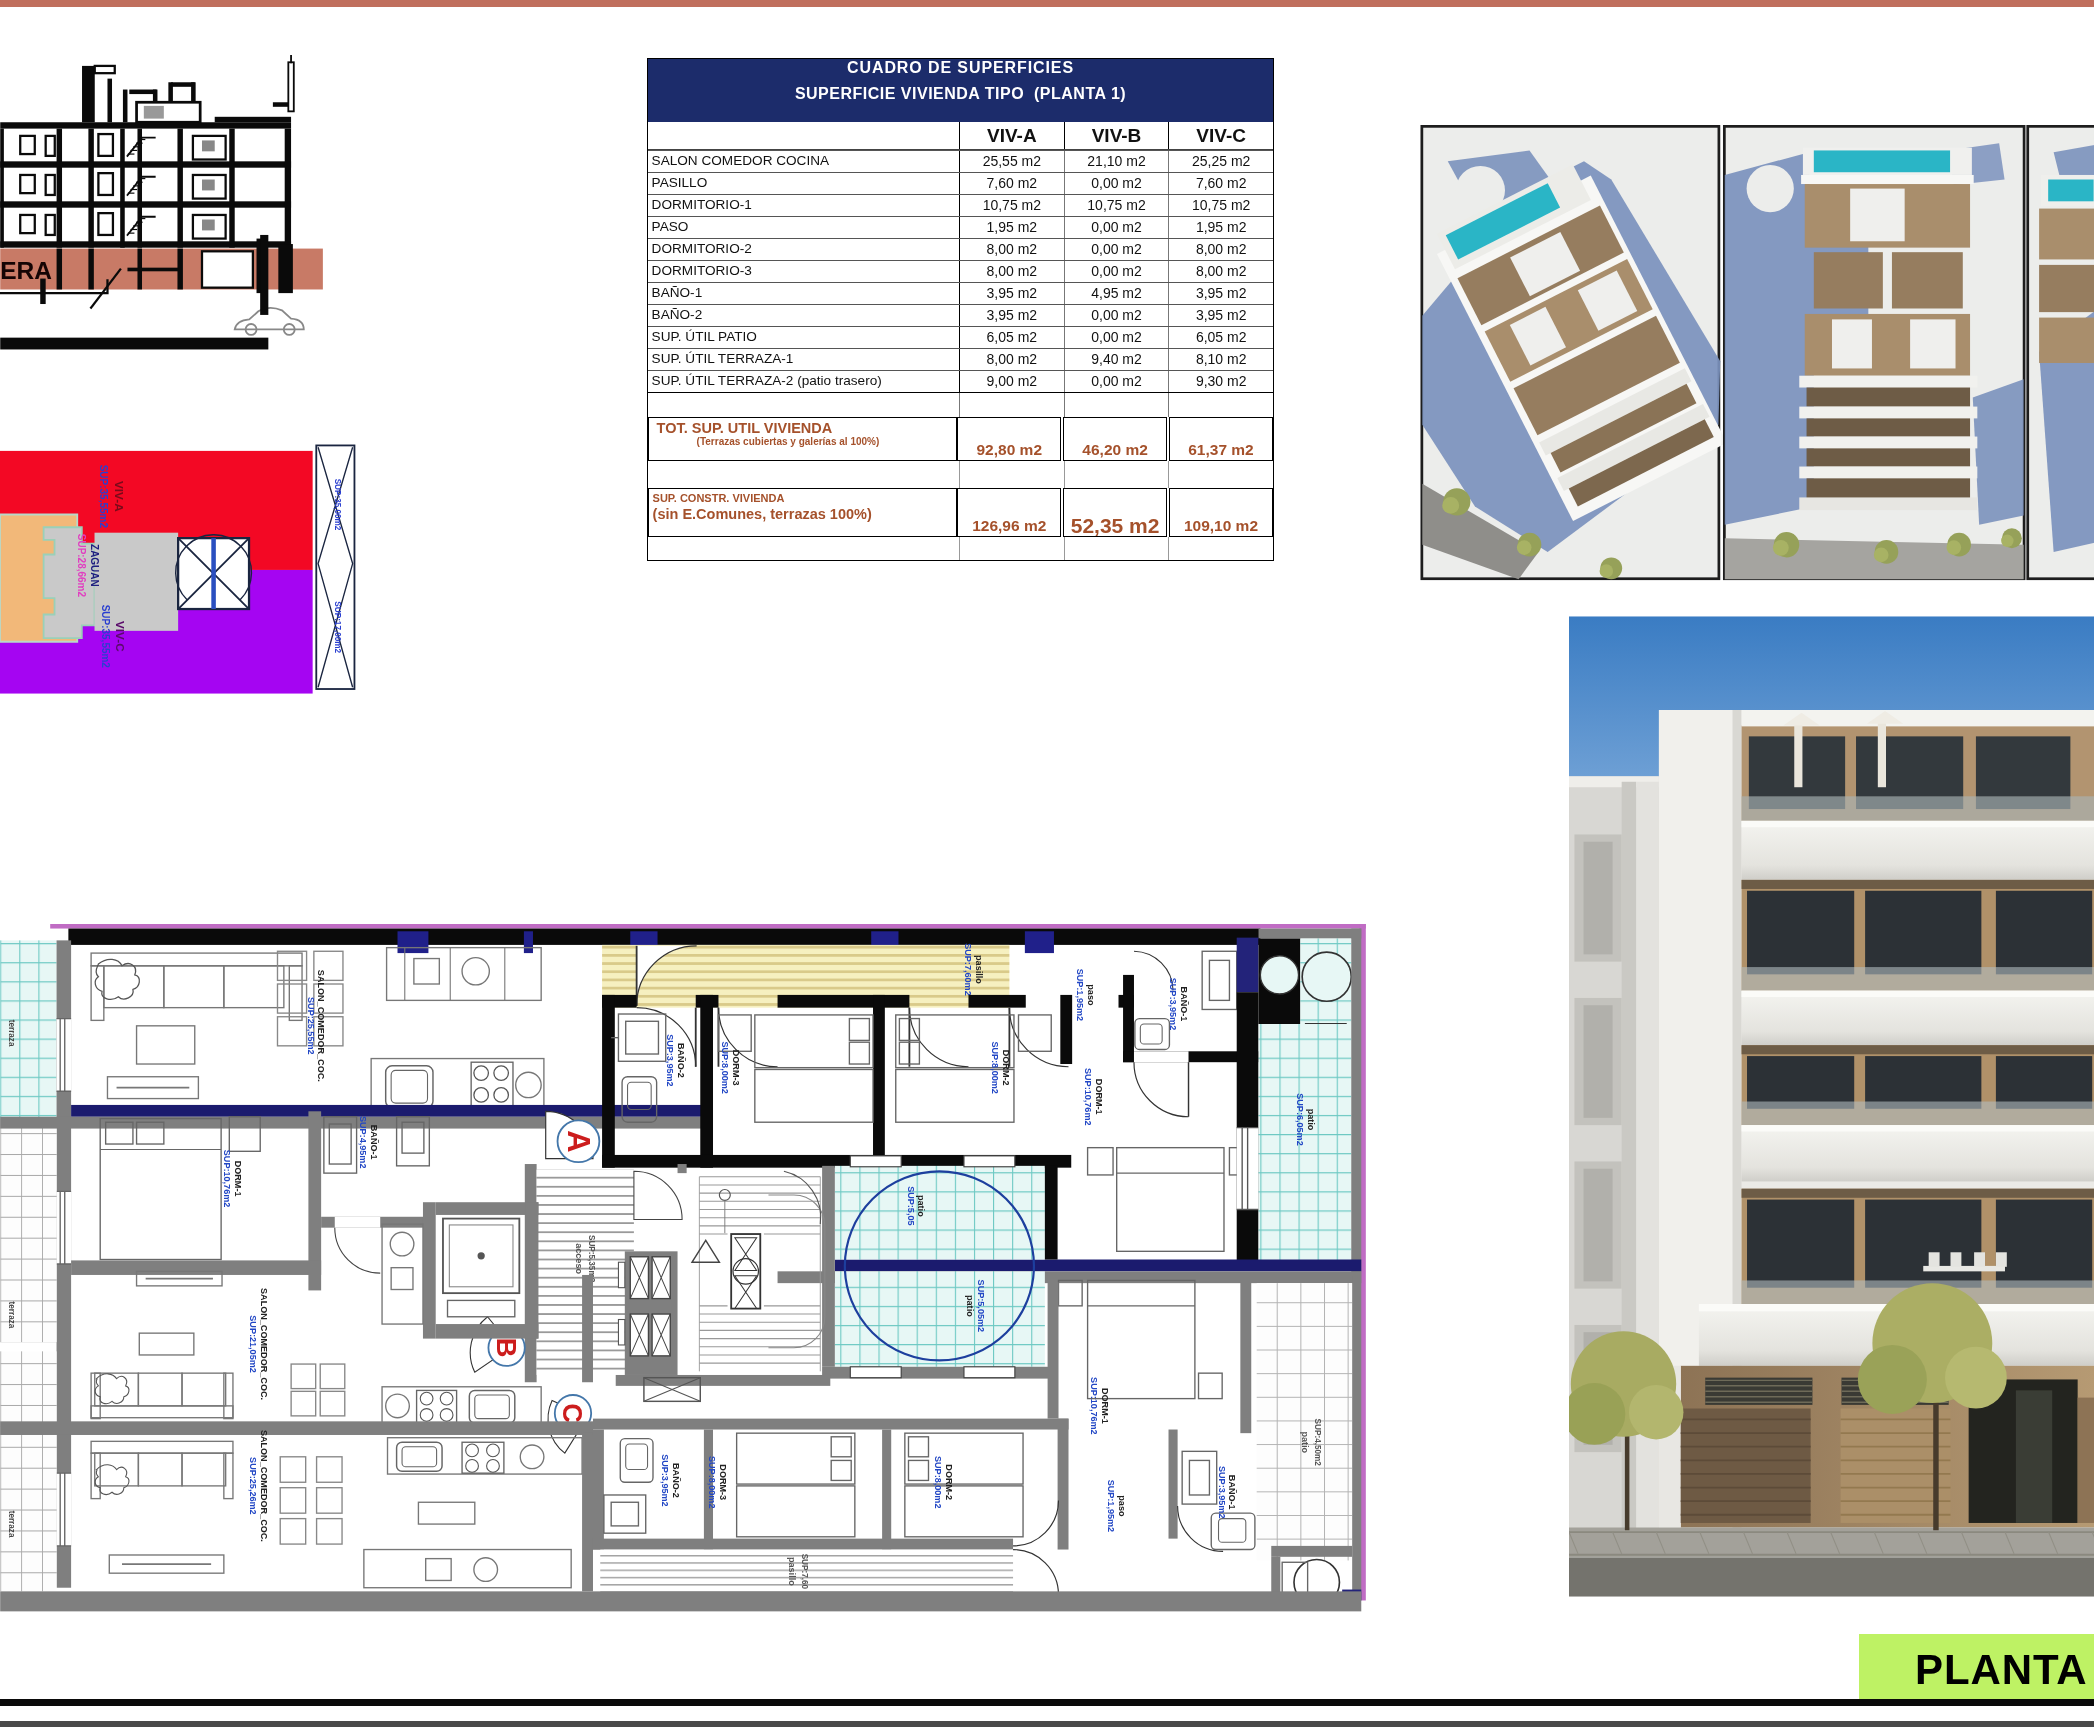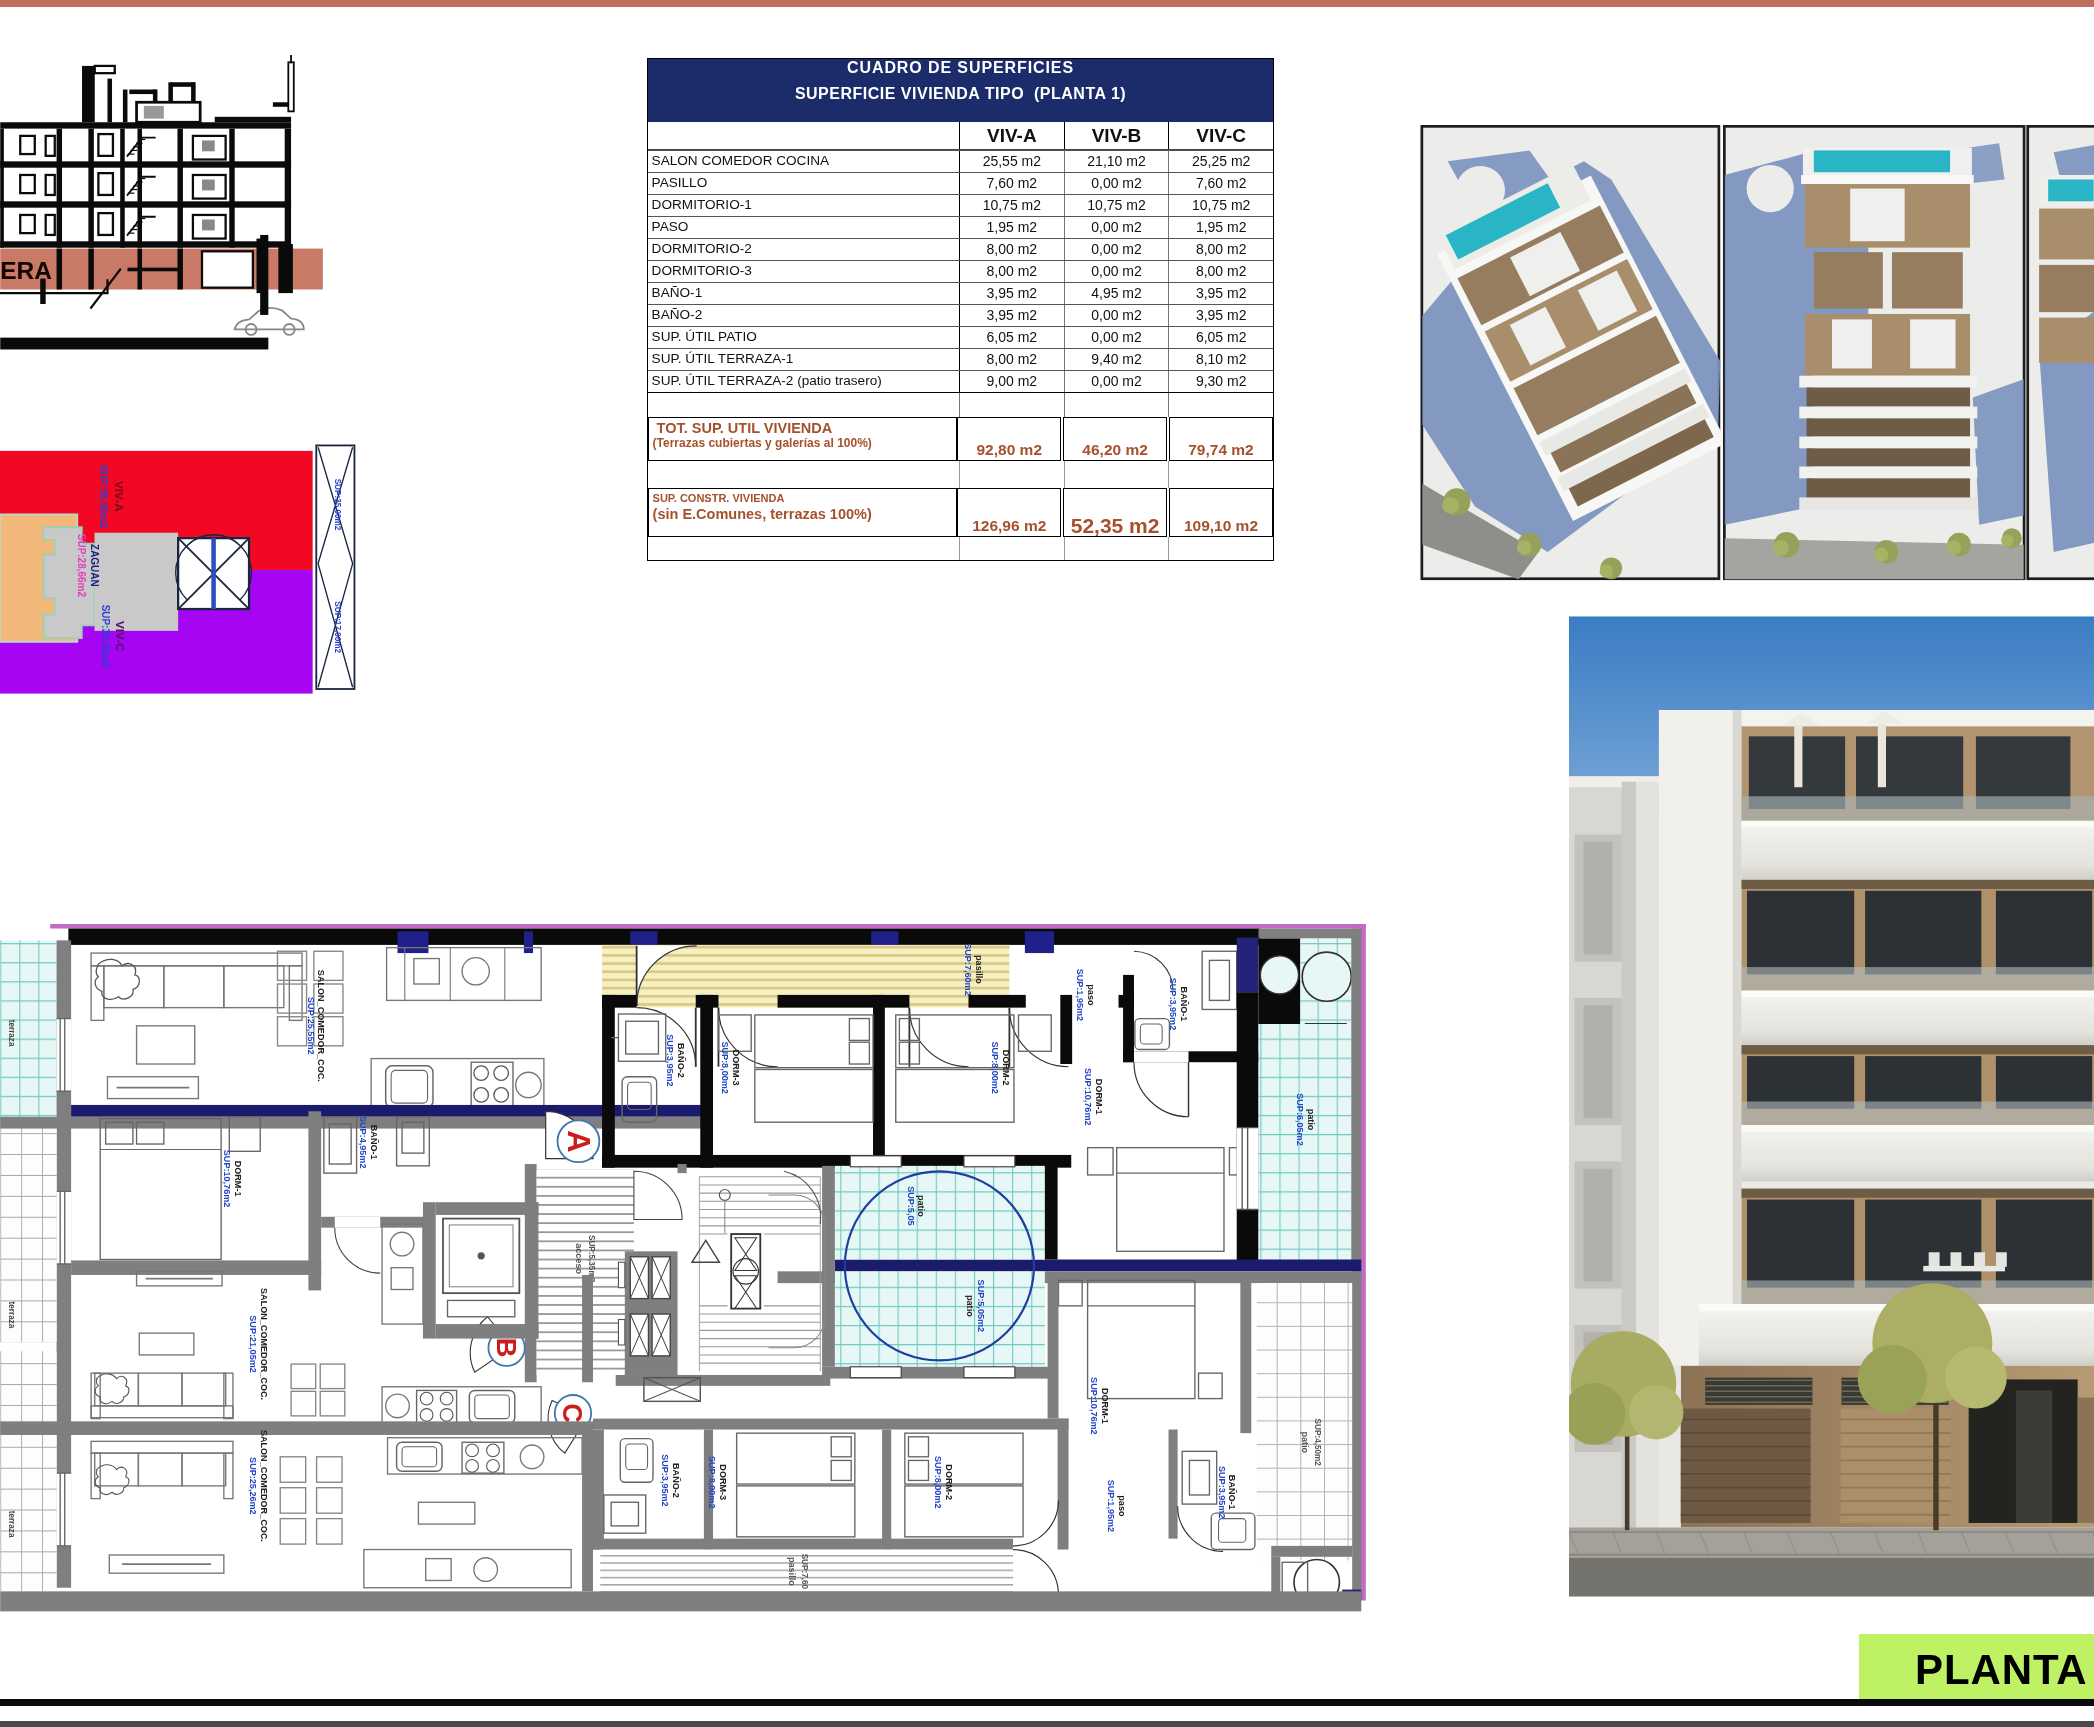--- a/index.html
+++ b/index.html
@@ -192,25 +192,25 @@
 <div class="trow" style="height:23.6px;border-top:1.8px solid #000;">
   <div class="lc"></div>
       <div class="vc" style="border-left:0.9px solid #777;height:23.6px;"></div>
       <div class="vc" style="border-left:0.9px solid #777;height:23.6px;"></div>
       <div class="vc" style="border-left:0.9px solid #777;height:23.6px;"></div>
 </div>
 
 <div class="trow" style="height:44px;">
   <div class="lc" style="border:1.8px solid #000;height:44px;color:#a5512b;font-weight:bold;">
     <div style="font-size:14.5px;padding-top:2.7px;">&nbsp;TOT. SUP. UTIL VIVIENDA</div>
-    <div style="font-size:12px;">(Terrazas cubiertas y galerías al 100%)</div>
+    <div style="font-size:10px;margin-left:44px;">(Terrazas cubiertas y galerías al 100%)</div>
   </div>
   <div class="vc tv" style="border:1.8px solid #000;height:44px;line-height:64px;color:#a5512b;font-weight:bold;font-size:15.5px;">92,80 m2</div>
   <div class="vc tv" style="border:1.8px solid #000;height:44px;line-height:64px;color:#a5512b;font-weight:bold;font-size:15.5px;margin-left:1.8px;">46,20 m2</div>
-  <div class="vc tv" style="border:1.8px solid #000;height:44px;line-height:64px;color:#a5512b;font-weight:bold;font-size:15.5px;margin-left:1.8px;">79,74 m2</div>
+  <div class="vc tv" style="border:1.8px solid #000;height:44px;line-height:64px;color:#a5512b;font-weight:bold;font-size:15.5px;margin-left:1.8px;">61,37 m2</div>
 </div>
 
 <div class="trow" style="height:27px;">
   <div class="lc"></div>
       <div class="vc" style="border-left:0.9px solid #999;height:27px;"></div>
       <div class="vc" style="border-left:0.9px solid #999;height:27px;"></div>
       <div class="vc" style="border-left:0.9px solid #999;height:27px;"></div>
 </div>
 
 <div class="trow" style="height:49px;">

